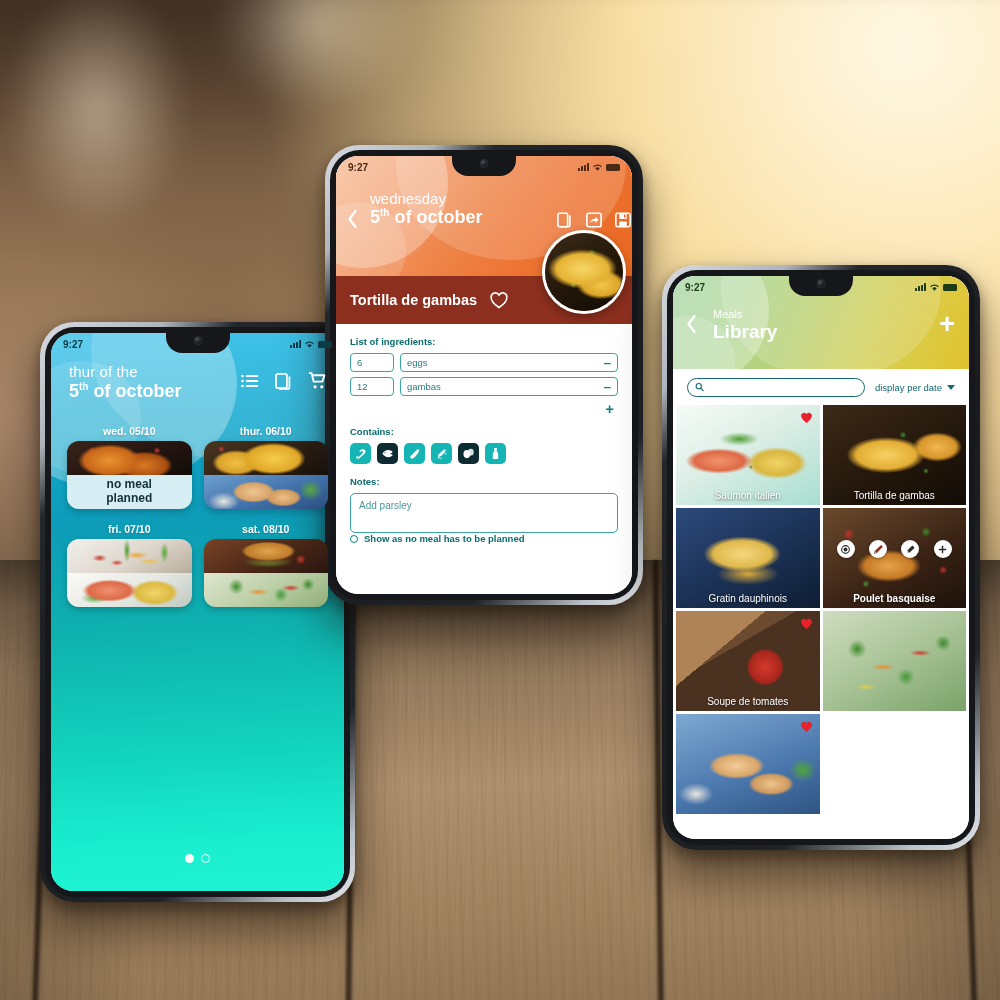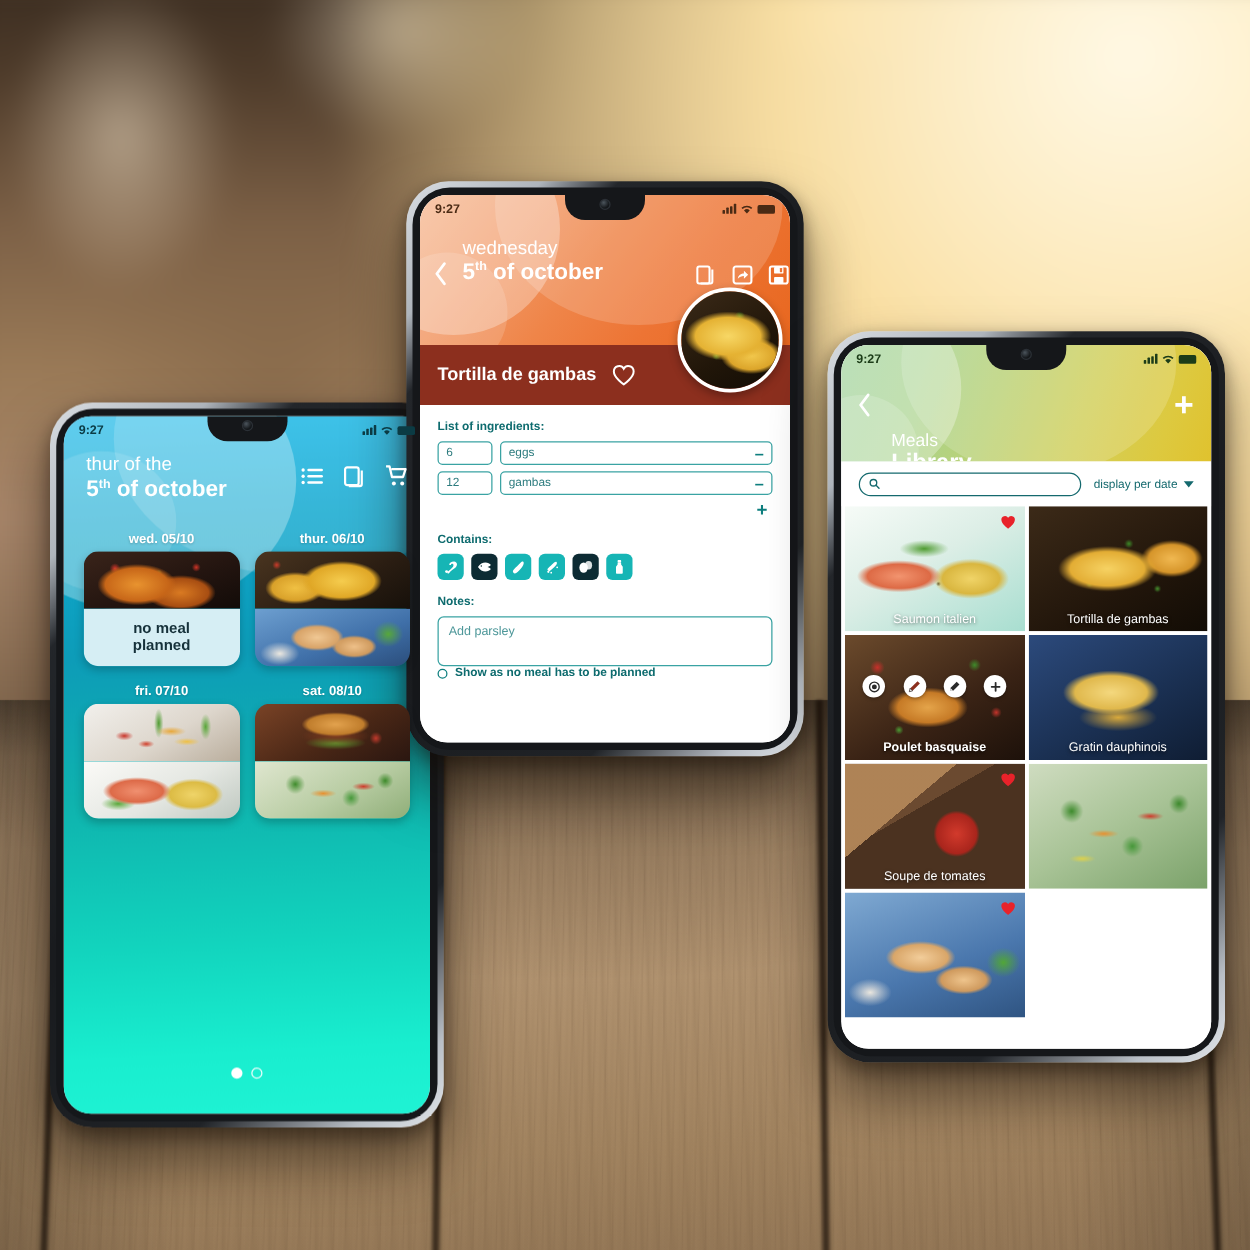--- a/index.html
+++ b/index.html
@@ -153,21 +153,21 @@
   .week-grid {
     position: relative; z-index: 5;
     margin-top: 22px; padding: 0 16px;
     display: grid; grid-template-columns: 1fr 1fr; gap: 6px 12px;
   }
   .day-label {
     text-align: center; font-size: 10.5px; font-weight: bold;
     text-shadow: 0 1px 2px rgba(0,0,0,0.22); margin-bottom: 4px;
   }
   .day-card {
-    border-radius: 12px; overflow: hidden; height: 92px;
+    border-radius: 12px; overflow: hidden; height: 68px;
     box-shadow: 0 3px 7px rgba(0,0,0,0.22);
     display: flex; flex-direction: column;
   }
   .half { flex: 1; position: relative; overflow: hidden; }
   .noplan {
     flex: 1; background: #d6eef4; color: #16313a;
     display: flex; align-items: center; justify-content: center; text-align: center;
     font-size: 12px; font-weight: bold; line-height: 1.15;
   }
   .dots {
@@ -246,21 +246,21 @@
   .lib-hero {
     position: relative; height: 93px; overflow: hidden;
     background: linear-gradient(110deg, #9ed29b 0%, #a8d38e 22%, #bcd275 44%, #d2cf5a 66%, #ddc93f 86%, #e0c22e 100%);
     color: #fff;
   }
   .lh-d1 { position:absolute; left:-54px; top:-40px; width:150px; height:150px; border-radius:50%; background:rgba(255,255,255,0.30); }
   .lh-d2 { position:absolute; left:48px; top:-76px; width:220px; height:180px; border-radius:50%; background:rgba(255,255,255,0.17); }
   .lh-d3 { position:absolute; left:-30px; top:40px; width:92px; height:92px; border-radius:50%; background:rgba(255,255,255,0.17); }
   .lh-row { position: relative; z-index: 4; display: flex; align-items: flex-start; padding: 32px 14px 0 12px; gap: 8px; }
   .lh-title { flex: 1; }
-  .lh-t1 { font-size: 14px; line-height: 1.15; margin-top: 36px; }
+  .lh-t1 { font-size: 11px; line-height: 1.15; }
   .lh-t2 { font-size: 19px; font-weight: bold; line-height: 1.2; }
   .lh-plus { font-size: 27px; font-weight: bold; line-height: .8; padding-top: 6px; }
 
   .lib-searchbar {
     height: 36px; display: flex; align-items: center; gap: 10px;
     padding: 12px 14px; background: #fff;
   }
   .searchfield {
     flex: 1; height: 19px; border: 1.3px solid #14696e; border-radius: 10px;
     display: flex; align-items: center; padding: 0 7px; gap: 5px;
@@ -690,20 +690,28 @@
 
         <div class="meal-tile">
           <div class="food" style="background:
             radial-gradient(ellipse 48px 22px at 44% 50%, #f6d263, #e3ad34 62%, rgba(0,0,0,0) 82%),
             radial-gradient(ellipse 30px 18px at 80% 42%, #f0b851, #d6952a 62%, rgba(0,0,0,0) 82%),
             radial-gradient(circle 5px at 56% 30%, #3c8b28, rgba(0,0,0,0) 72%),
             radial-gradient(circle 4px at 34% 62%, #489a31, rgba(0,0,0,0) 72%),
             radial-gradient(circle 4px at 72% 66%, #47962f, rgba(0,0,0,0) 72%),
             linear-gradient(150deg,#3c2a18,#22160b 60%,#120c05)"></div>
           <div class="cap">Tortilla de gambas</div>
+        </div>
+
+        <div class="meal-tile">
+          <div class="food" style="background:
+            radial-gradient(ellipse 48px 22px at 46% 46%, #f4d87e, #e0b84c 60%, rgba(0,0,0,0) 80%),
+            radial-gradient(ellipse 40px 14px at 50% 66%, #d8a93c, rgba(0,0,0,0) 78%),
+            linear-gradient(150deg,#2c4a7c,#1b3154 55%,#0f1d33)"></div>
+          <div class="cap">Gratin dauphinois</div>
         </div>
 
         <div class="meal-tile">
           <div class="food" style="background:
             radial-gradient(ellipse 40px 20px at 46% 58%, #e4a44a, #c67a26 60%, rgba(0,0,0,0) 80%),
             radial-gradient(circle 8px at 18% 26%, #c6302a, rgba(0,0,0,0) 72%),
             radial-gradient(circle 7px at 72% 24%, #3f8a2a, rgba(0,0,0,0) 72%),
             radial-gradient(circle 6px at 84% 62%, #c4342b, rgba(0,0,0,0) 72%),
             radial-gradient(circle 5px at 30% 76%, #4b9b33, rgba(0,0,0,0) 72%),
             linear-gradient(150deg,#6b4a2c,#3a2315 58%,#1d110a)"></div>
@@ -729,28 +737,20 @@
             <span class="act">
               <svg viewBox="0 0 20 20">
                   <rect x="8.7" y="3" width="2.6" height="14" rx="1.1" fill="#2a2a2a"></rect>
                   <rect x="3" y="8.7" width="14" height="2.6" rx="1.1" fill="#2a2a2a"></rect>
                 </svg>
             </span>
           </div>
           <div class="cap bold">Poulet basquaise</div>
         </div>
 
-        <div class="meal-tile">
-          <div class="food" style="background:
-            radial-gradient(ellipse 48px 22px at 46% 46%, #f4d87e, #e0b84c 60%, rgba(0,0,0,0) 80%),
-            radial-gradient(ellipse 40px 14px at 50% 66%, #d8a93c, rgba(0,0,0,0) 78%),
-            linear-gradient(150deg,#2c4a7c,#1b3154 55%,#0f1d33)"></div>
-          <div class="cap">Gratin dauphinois</div>
-        </div>
-
 
         <div class="meal-tile">
           <div class="food" style="background:
             radial-gradient(circle 22px at 62% 56%, #d23a2c, #a9251c 72%, rgba(0,0,0,0) 84%),
             radial-gradient(ellipse 7px 9px at 62% 52%, #49a034, rgba(0,0,0,0) 74%),
             linear-gradient(150deg,#6b4a30 0 38%, #4b3220 38% 100%),
             linear-gradient(150deg,#4a3220,#2a1c12)"></div>
           <div class="food" style="background:
             linear-gradient(140deg, rgba(178,134,88,0.95) 0 34%, rgba(0,0,0,0) 34%)"></div>
           <div class="fav">

